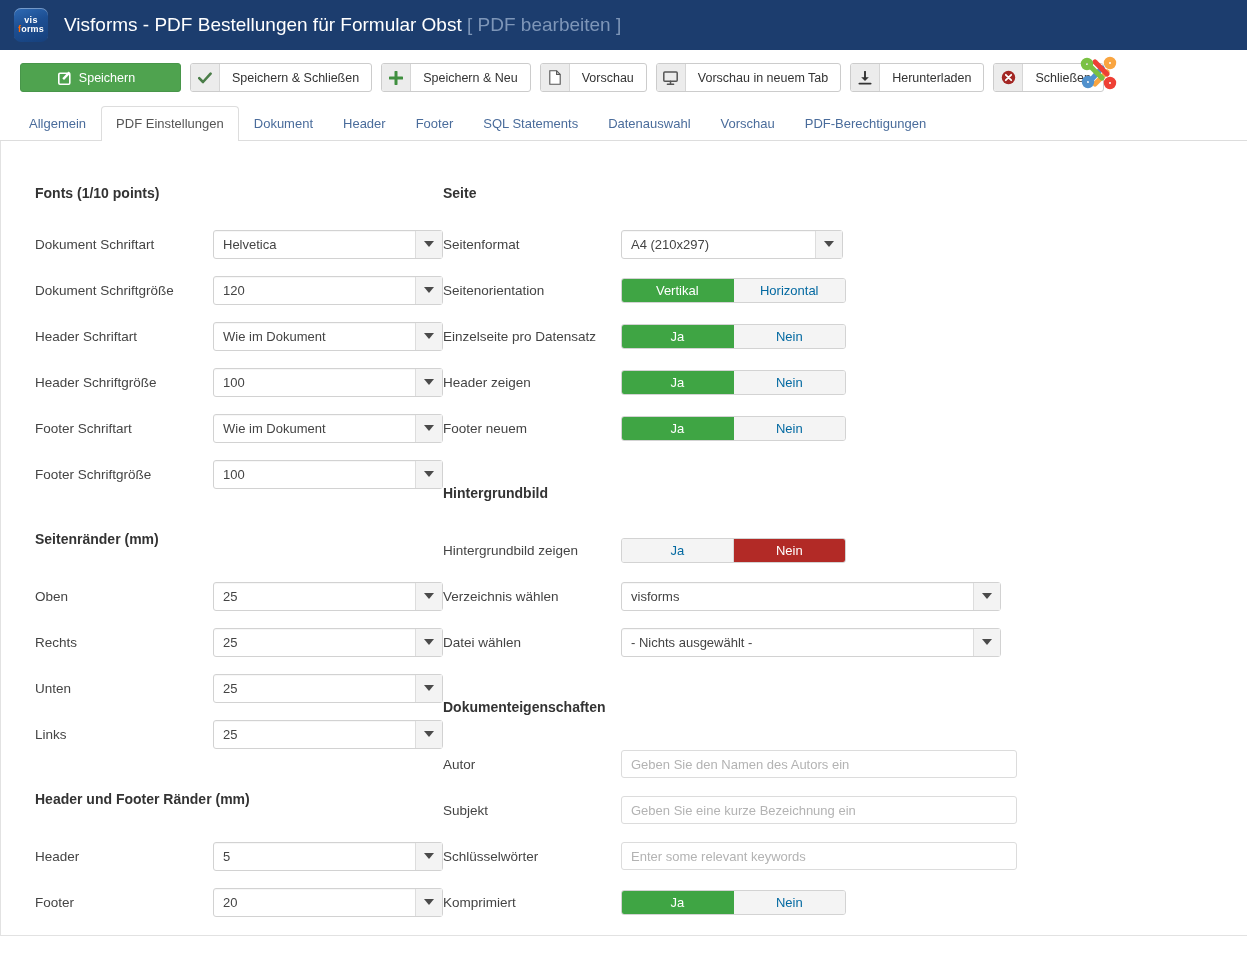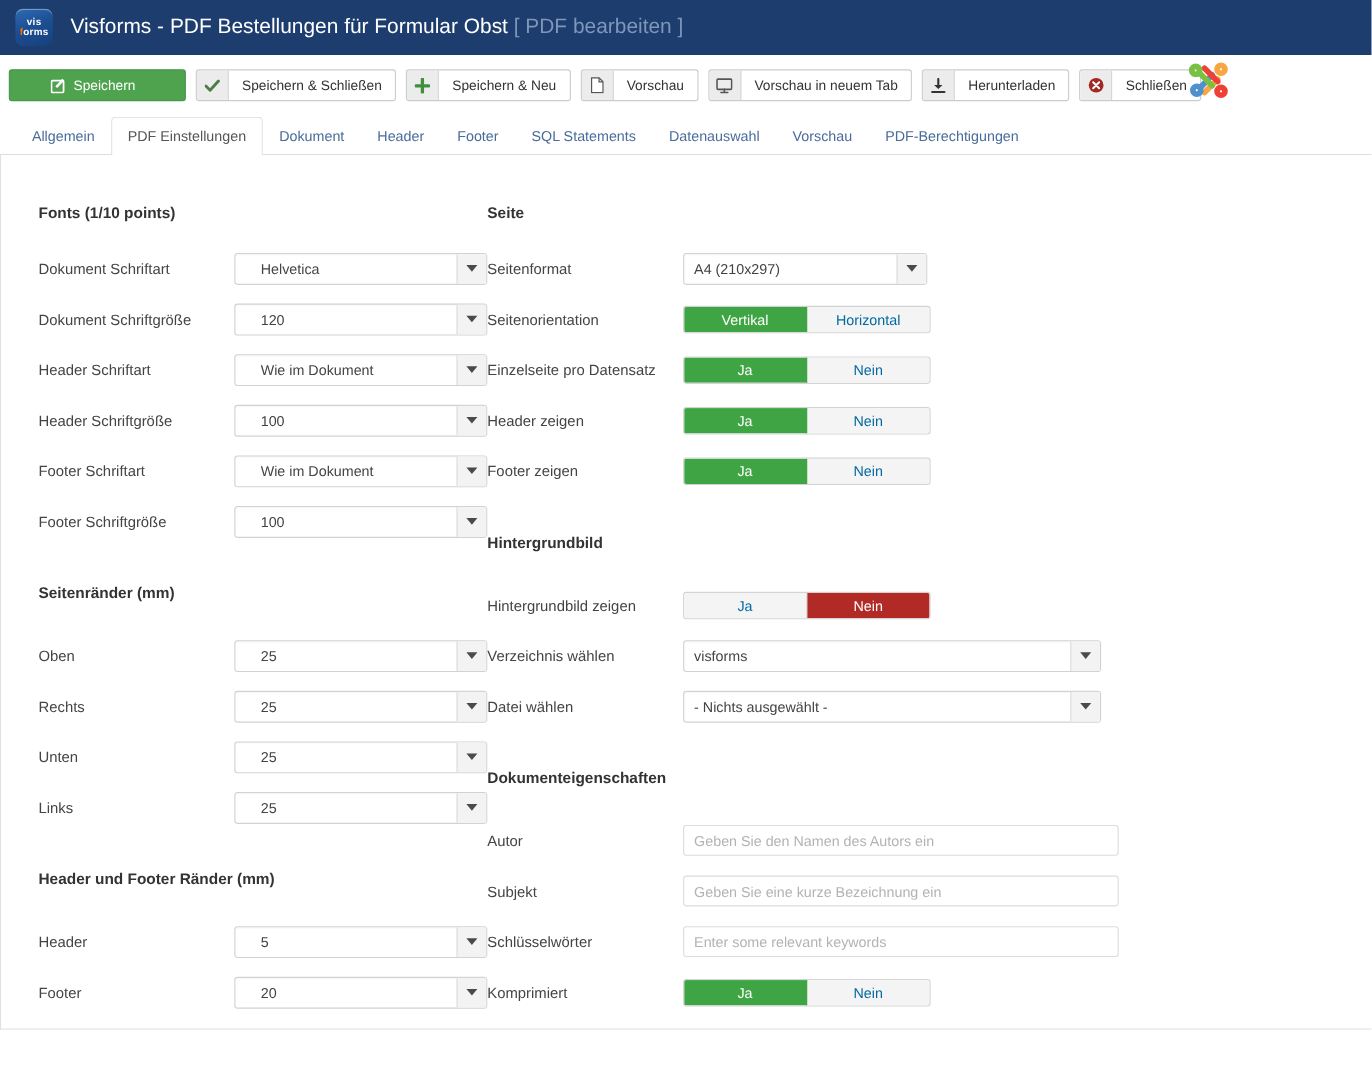--- a/index.html
+++ b/index.html
@@ -49,21 +49,21 @@
     color:#ffffff; font-size:27px; letter-spacing:-0.5px;
     font-family: "DejaVu Sans", sans-serif;
   }
   .joomla-word sup { font-size: 9px; vertical-align: super; }
 
   
   .toolbar {
     height: 55px;
     background:#ffffff;
     display:flex; align-items:center;
-    padding: 0 8px;
+    padding: 0 20px;
     gap: 9px;
   }
   .btn {
     height: 29px;
     display:flex; align-items:stretch;
     border:1px solid #cccccc;
     border-radius: 3px;
     background:#ffffff;
     font-size: 12.5px;
     color:#333333;
@@ -185,21 +185,21 @@
     background:#f3f3f3;
     border-left:1px solid #dddddd;
     display:flex; align-items:center; justify-content:center;
   }
   .caret-tri {
     width:0;height:0;
     border-left:5px solid transparent;
     border-right:5px solid transparent;
     border-top:6px solid #4a4a4a;
   }
-  .sel-w230 { width: 230px; padding-left: 14px; }
+  .sel-w230 { width: 230px; }
   .sel-w222 { width: 222px; }
   .sel-w380 { width: 380px; }
 
   
   .txt {
     height: 28px;
     width: 396px;
     border:1px solid #dcdcdc;
     border-radius: 3px;
     background:#ffffff;
@@ -521,21 +521,21 @@
 
     <div class="row">
       <div class="lbl-cell">Header zeigen</div>
       <div class="toggle w225">
         <span class="opt on-green">Ja</span>
         <span class="opt">Nein</span>
       </div>
     </div>
 
     <div class="row">
-      <div class="lbl-cell">Footer zeigen</div>
+      <div class="lbl-cell">Footer neuem</div>
       <div class="toggle w225">
         <span class="opt on-green">Ja</span>
         <span class="opt">Nein</span>
       </div>
     </div>
 
     <div class="spacer-34"></div>
     <div class="section-title">Hintergrundbild</div>
     <div class="spacer-26"></div>
 

